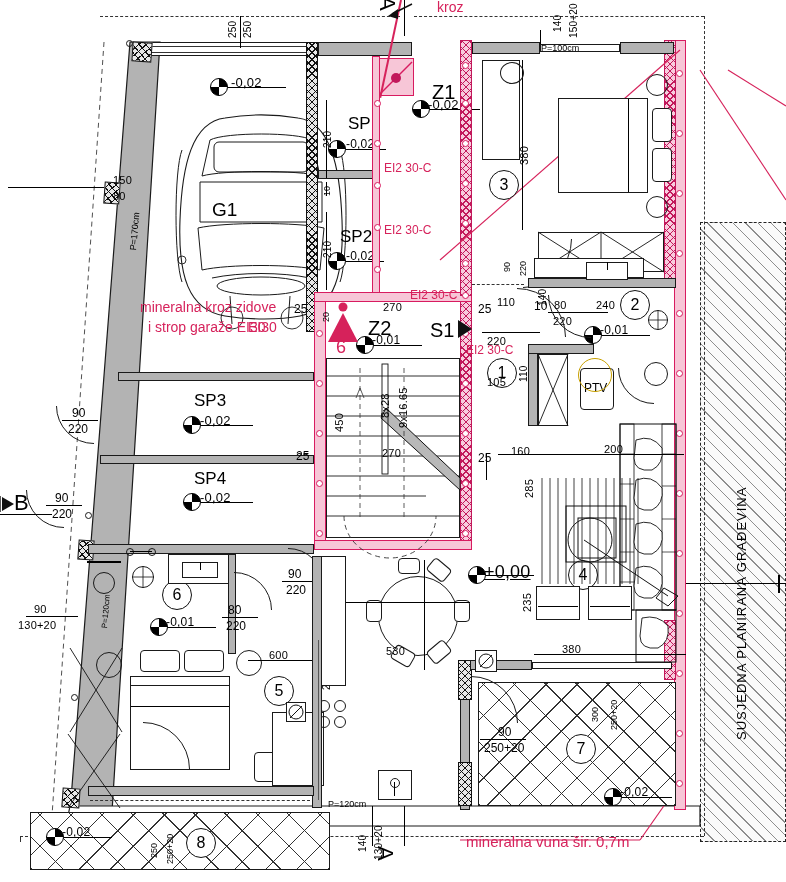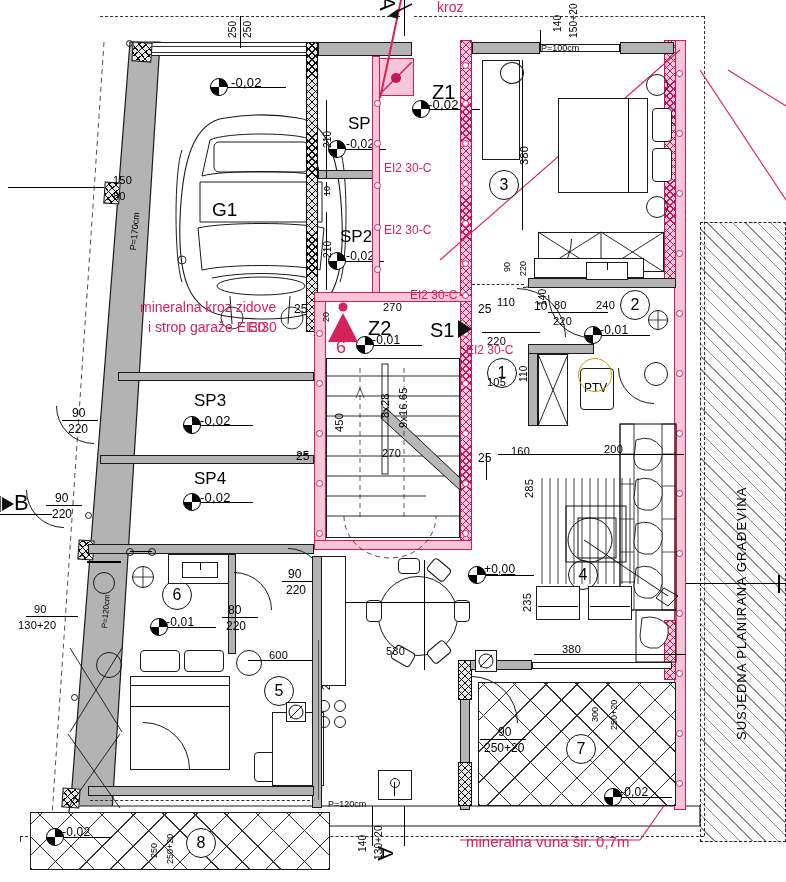--- a/index.html
+++ b/index.html
@@ -439,21 +439,21 @@
   <div class="furn furn-r" style="left:366px;top:600px;width:16px;height:22px;"></div>
   <div class="t dim" style="left:386px;top:646px;">530</div>
   <div class="lvl" style="left:468px;top:566px;">
     <svg width="18" height="18">
         <circle cx="9" cy="9" r="8.5" fill="#fff" stroke="#000" stroke-width="1"></circle>
       <path d="M9,0.5 A8.5,8.5 0 0 1 17.5,9 L9,9 Z" fill="#000"></path>
       <path d="M9,17.5 A8.5,8.5 0 0 1 0.5,9 L9,9 Z" fill="#000"></path>
       </svg>
     </div>
   <div class="thin" style="left:486px;top:575px;width:48px;height:1px;"></div>
-  <div class="t dim" style="left:484px;top:563px;font-size:12px;text-decoration:underline;">+0,00</div>
+  <div class="t dim" style="left:484px;top:563px;font-size:18px;text-decoration:underline;">+0,00</div>
   <div class="thin" style="left:340px;top:602px;width:130px;height:1px;"></div>
   <div class="thin" style="left:424px;top:560px;width:1px;height:110px;"></div>
 
   <div class="wall" style="left:118px;top:372px;width:196px;height:9px;"></div>
   <div class="wall" style="left:100px;top:455px;width:214px;height:9px;"></div>
   <div class="wall" style="left:88px;top:544px;width:226px;height:10px;"></div>
   <div class="t roomlbl" style="left:194px;top:392px;">SP3</div>
   <div class="lvl" style="left:183px;top:416px;">
     <svg width="18" height="18">
         <circle cx="9" cy="9" r="8.5" fill="#fff" stroke="#000" stroke-width="1"></circle>

